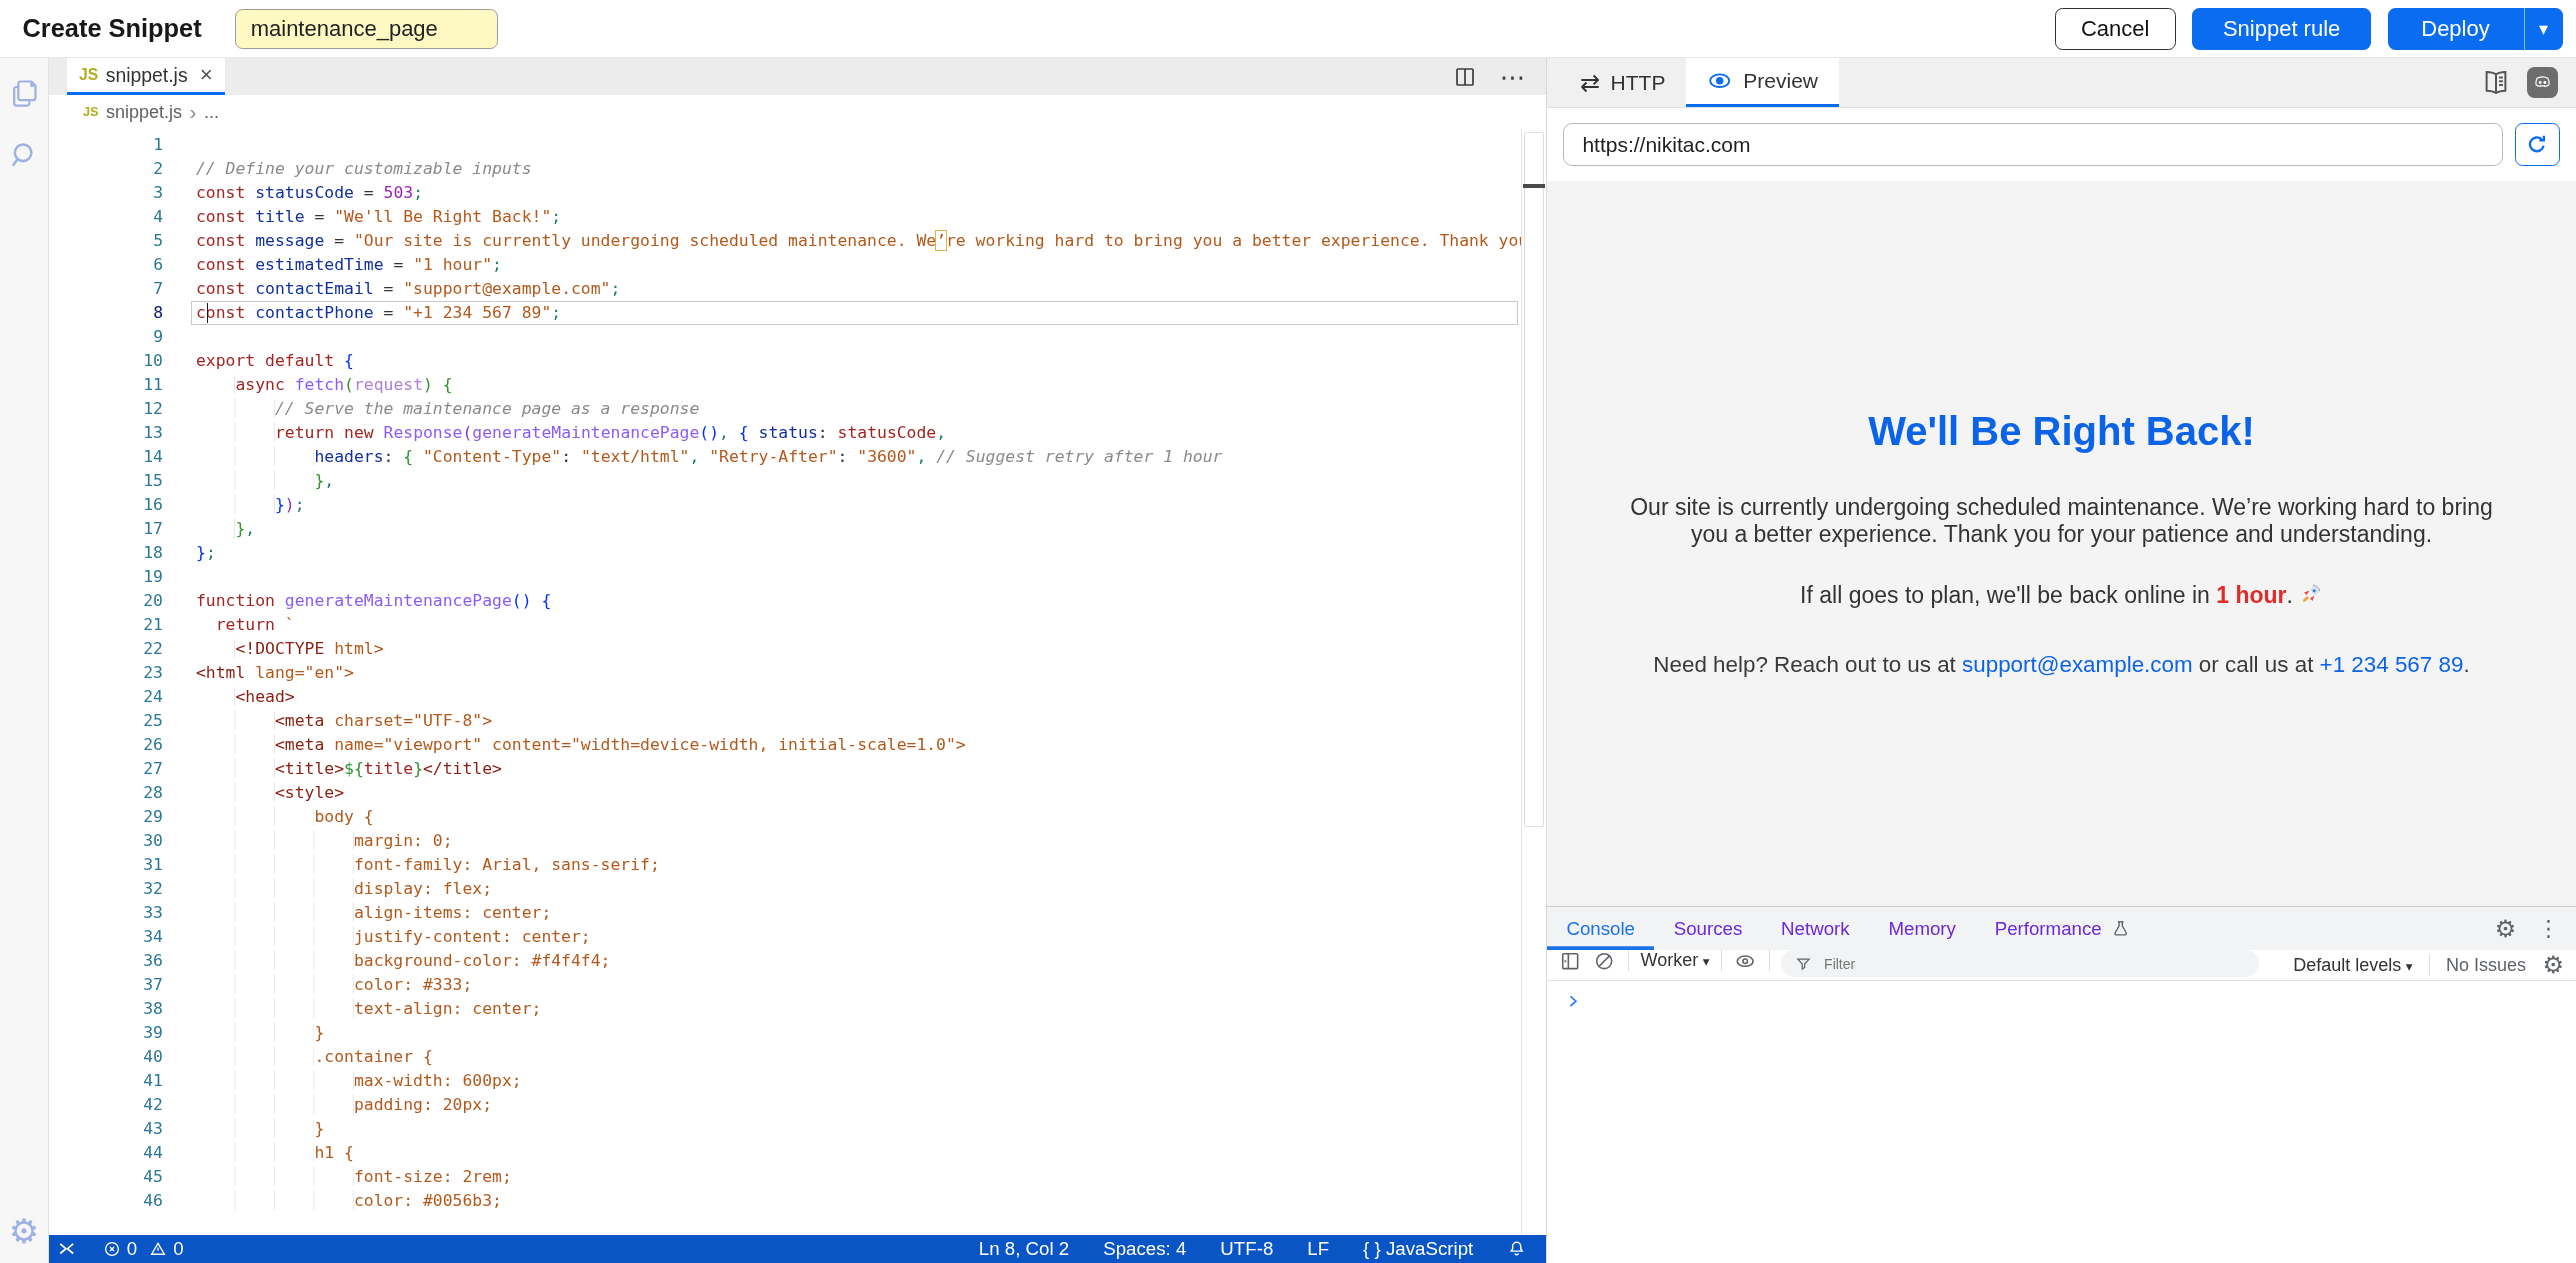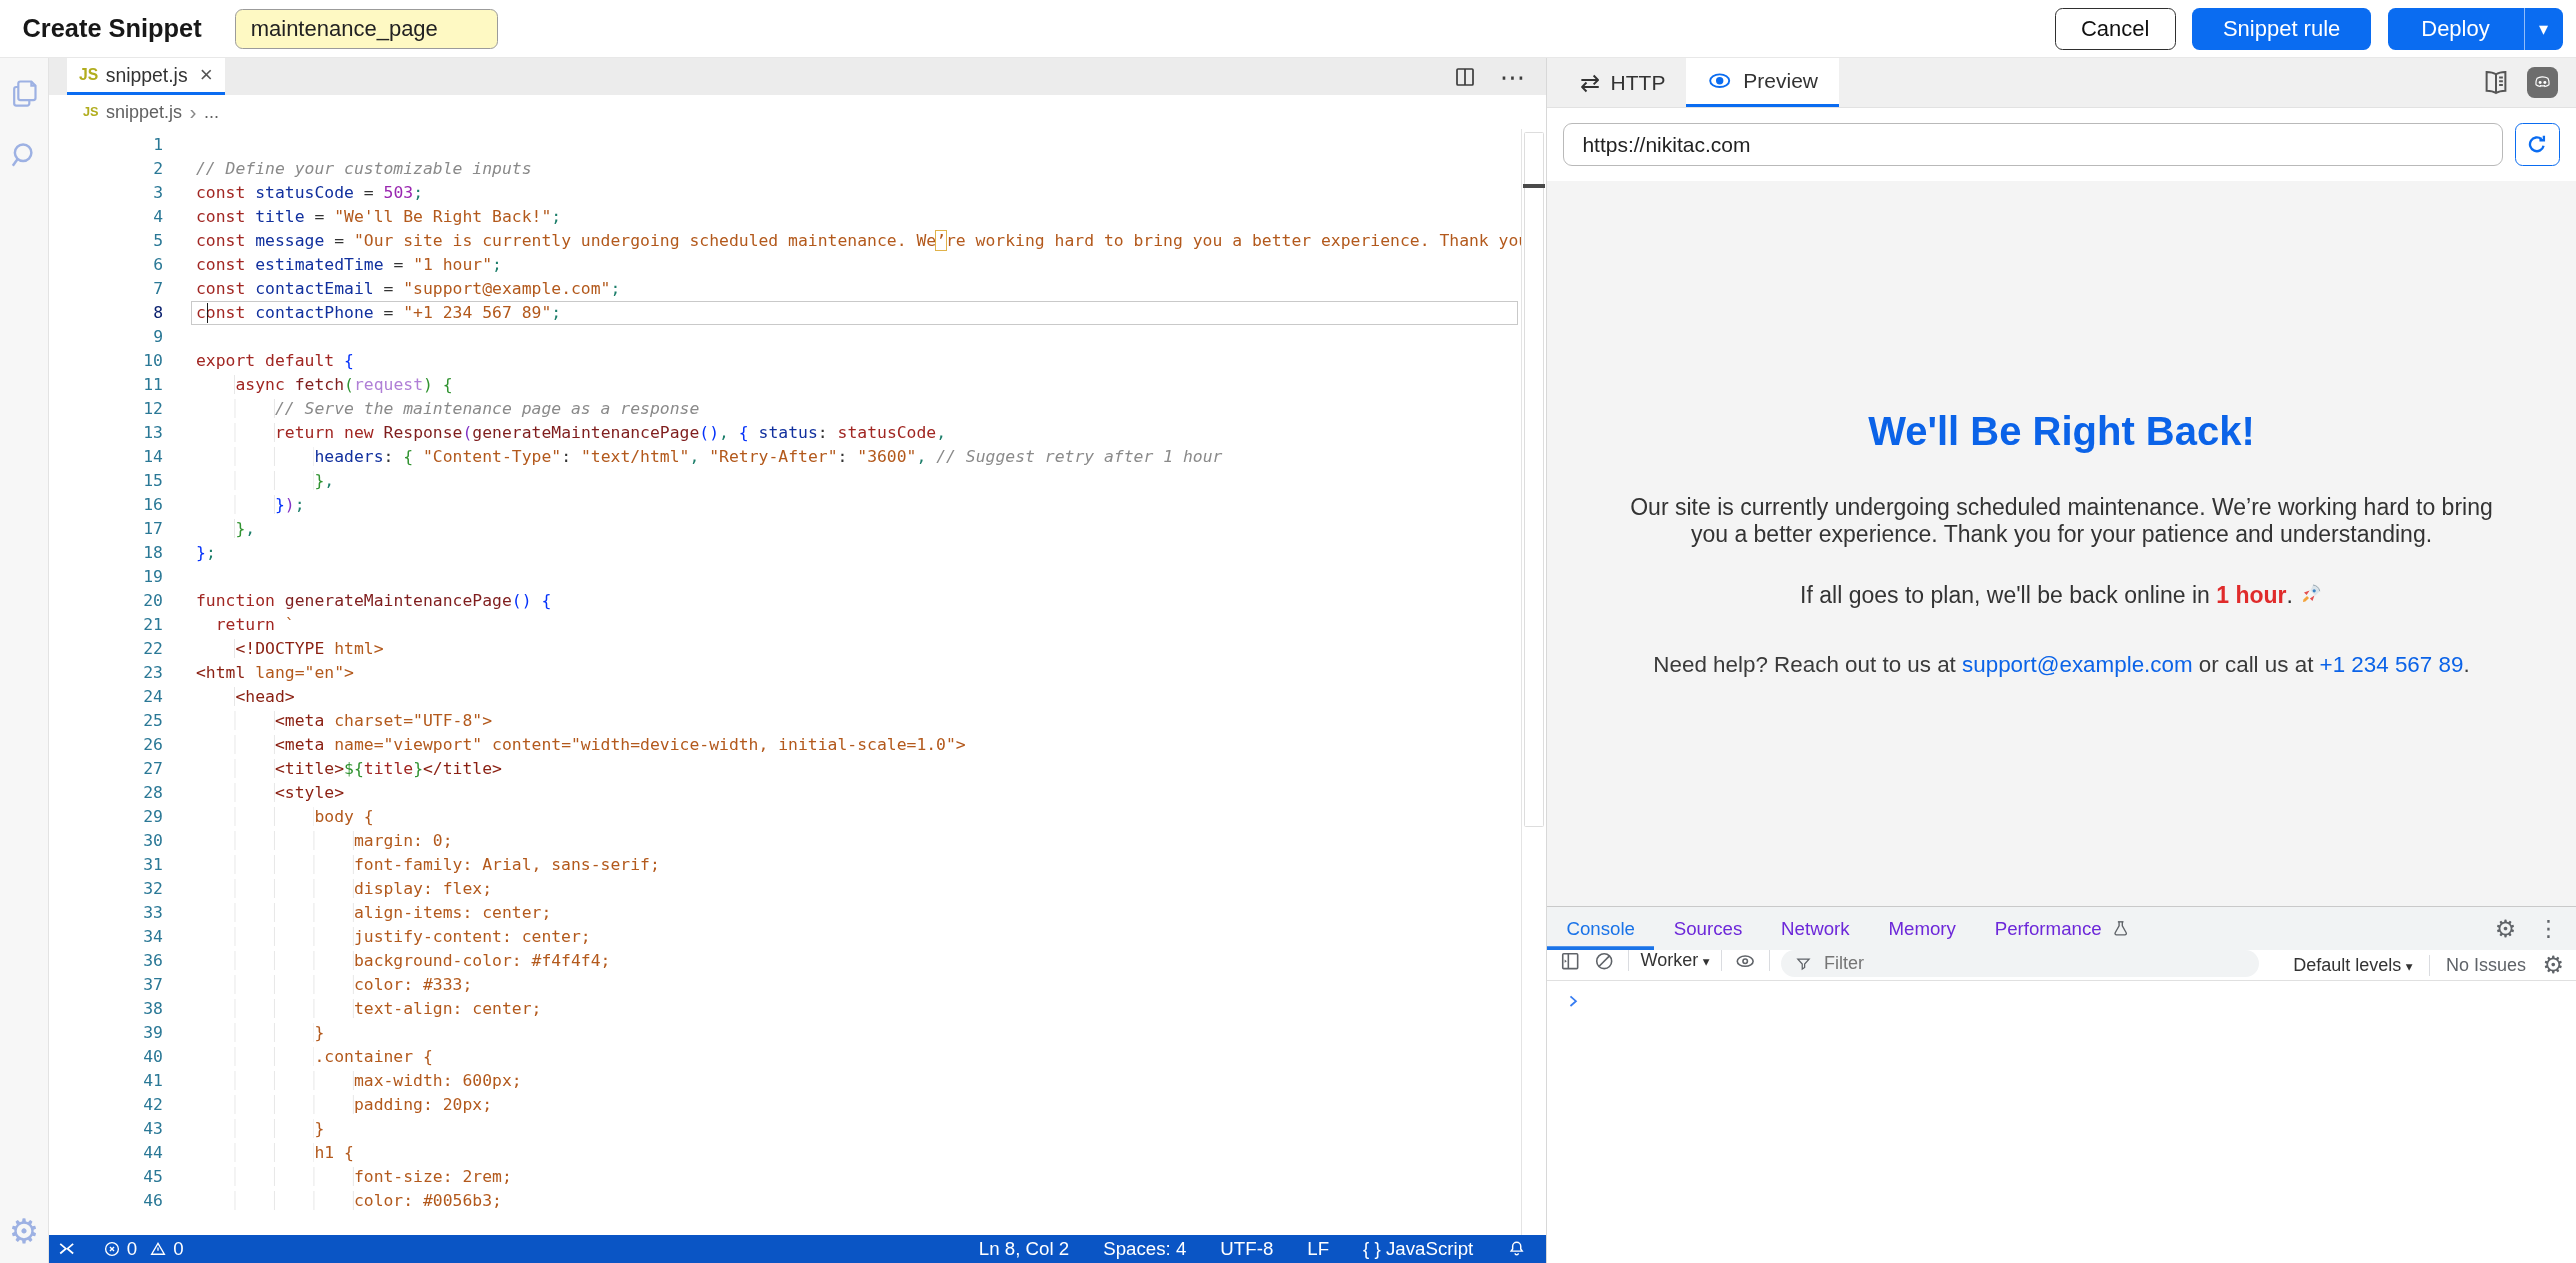--- a/index.html
+++ b/index.html
@@ -52,21 +52,21 @@
   .code-lines { position:absolute; top:0; left:0; right:25px; bottom:0; overflow:hidden; padding-top:3.7px; }
   .code-line { display:flex; height:24px; line-height:24px; font-family:"DejaVu Sans Mono",monospace; font-size:16.4px; white-space:pre; position:relative; }
   .gutter { flex:0 0 147px; text-align:right; padding-right:33px; color:#2a7896; }
   .lcontent { flex:1; position:relative; white-space:pre; overflow:hidden; color:#333; }
   .code-line.current .gutter { color:#0b216f; }
   .code-line.current::after { content:''; position:absolute; left:142px; right:3px; top:0; bottom:0; border:1.1px solid #c9c9c9; pointer-events:none; }
   .cursor { position:absolute; top:2.2px; bottom:2.2px; left:calc(1ch + 0.7px); width:1.9px; background:#1a1a1a; }
   .tk-ws { background-image:linear-gradient(to left,#e7e7e7 1.3px,transparent 1.3px); background-size:4ch 100%; background-repeat:repeat-x; }
   .tk-kw { color:#a12622; } .tk-vr { color:#11309e; } .tk-st { color:#b3591c; }
   .tk-nm { color:#9a27b0; } .tk-cm { color:#8a8a8a; font-style:italic; }
-  .tk-fn { color:#7f1d1d; } .tk-pm { color:#b07fd6; }
+  .tk-fn { color:#8b5cf6; } .tk-pm { color:#b07fd6; }
   .tk-b1 { color:#0431fa; } .tk-b2 { color:#319331; } .tk-b3 { color:#8233c5; }
   .tk-pn { color:#1c7e6a; } .tk-op { color:#333; }
   .tk-tg { color:#8a1f11; }
   .tk-uni { color:#b3591c; outline:1.5px solid #e0b24a; outline-offset:-0.7px; }
 
   .overview { position:absolute; top:0; right:0; bottom:0; width:25px; border-left:0.7px solid #e4e4e4; background:#fff; }
   .ov-slider { position:absolute; left:2.2px; right:2.2px; top:3px; height:695px; border:0.7px solid #ddd; border-radius:1.5px; }
   .ov-cursor { position:absolute; left:0.7px; right:0.7px; top:55px; height:3.7px; background:#4a4a4a; }
 
   
@@ -106,21 +106,21 @@
   .dt-tab { display:flex; align-items:center; gap:9px; padding:0 19.4px; font-size:18.7px; color:#6d28d9; white-space:nowrap; }
   .dt-tab.active { color:var(--dt); box-shadow:inset 0 -3.7px 0 var(--dt); }
   .dt-tabs-right { margin-left:auto; display:flex; align-items:center; gap:21px; padding-right:16.4px; color:#5f6368; }
   .dt-gear { font-size:24px; color:#5f6368; line-height:1; }
   .kebab { font-size:22.4px; color:#5f6368; }
   .dt-toolbar { height:31px; background:#fff; border-bottom:0.7px solid #e0e0e0; display:flex; padding:0 12px; gap:12px; color:#5f6368; }
   .divider { width:0.7px; height:21px; background:#dadce0; }
   .dd-label { font-size:18px; color:#333; white-space:nowrap; }
   .caret { font-size:13.5px; color:#333; margin-left:4.5px; }
   .filter-pill { height:27px; background:#f1f3f4; border-radius:13.5px; display:flex; align-items:center; padding:0 13.5px; gap:10.5px; width:478px; }
-  .filter-input { border:none; background:transparent; font-size:18px; color:#5f6368; outline:none; width:100%; font-family:"Liberation Sans",sans-serif; }
+  .filter-input { border:none; background:transparent; font-size:14px; color:#5f6368; outline:none; width:100%; font-family:"Liberation Sans",sans-serif; }
   .tool-right { margin-left:auto; display:flex; align-items:center; gap:16.4px; }
   .noissues { font-size:18px; color:#5f6368; white-space:nowrap; }
   .dt-console { flex:1; background:#fff; padding:12px 0 0 18px; }
 </style>
 </head>
 <body style="--accent: #0a6cf1; --sb: #0a55c5; --dt: #1a73e8; --h1: #0b63e8; --red: #e02b2b;">
 
 <div class="topbar">
   <div class="tb-title">Create Snippet</div>
   <input class="tb-input" value="maintenance_page" style="">

